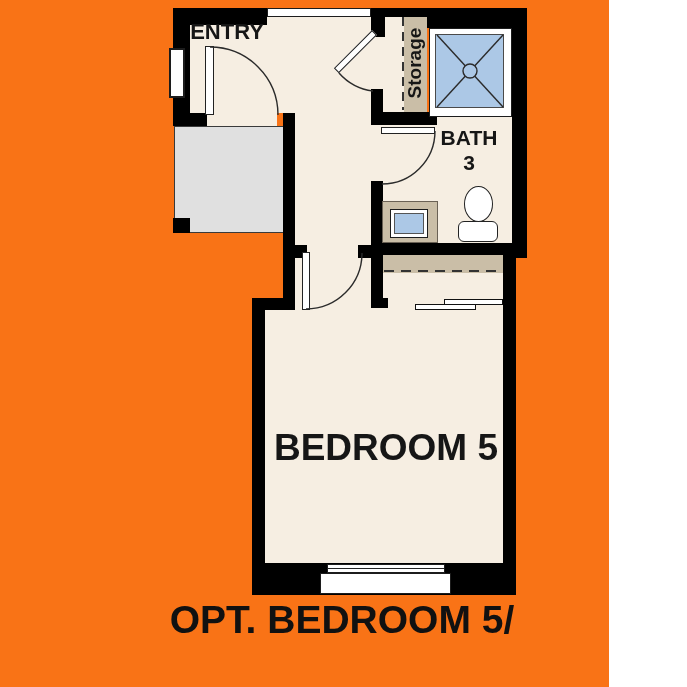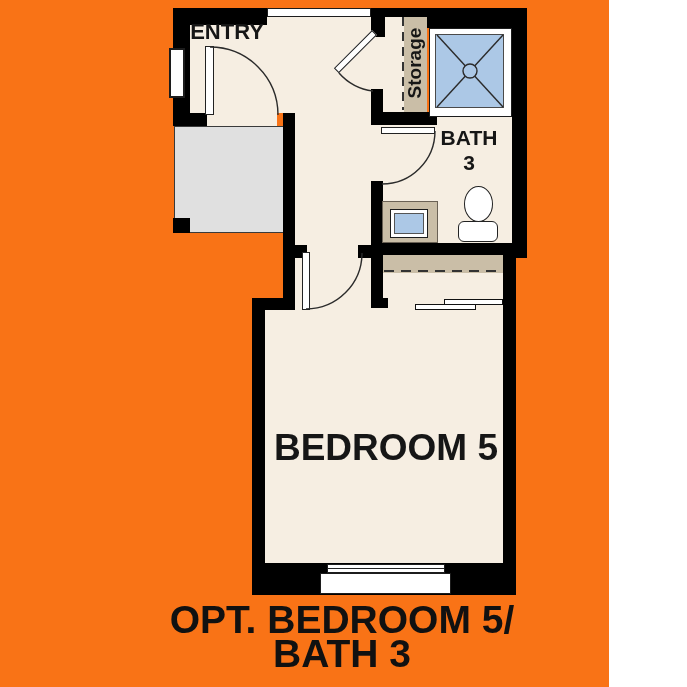--- a/index.html
+++ b/index.html
@@ -109,16 +109,15 @@
   <div class="lbl" style="left:227px;top:32px;font-size:22px;">ENTRY</div>
   <div class="lbl" style="left:415px;top:63px;font-size:19px;transform:translate(-50%,-50%) rotate(-90deg);">Storage</div>
   <div class="lbl" style="left:469px;top:151px;font-size:21px;">
     <div>BATH</div>
     <div>3</div>
   </div>
   <div class="lbl" style="left:386px;top:436px;font-size:37px;margin-top:12px;">BEDROOM 5</div>
 
   <div class="caption" style="left:342px;top:603px;">
     <div>OPT. BEDROOM 5/</div>
-    <div>BATH 3</div>
   </div>
 
 </div>
 
 </body></html>

